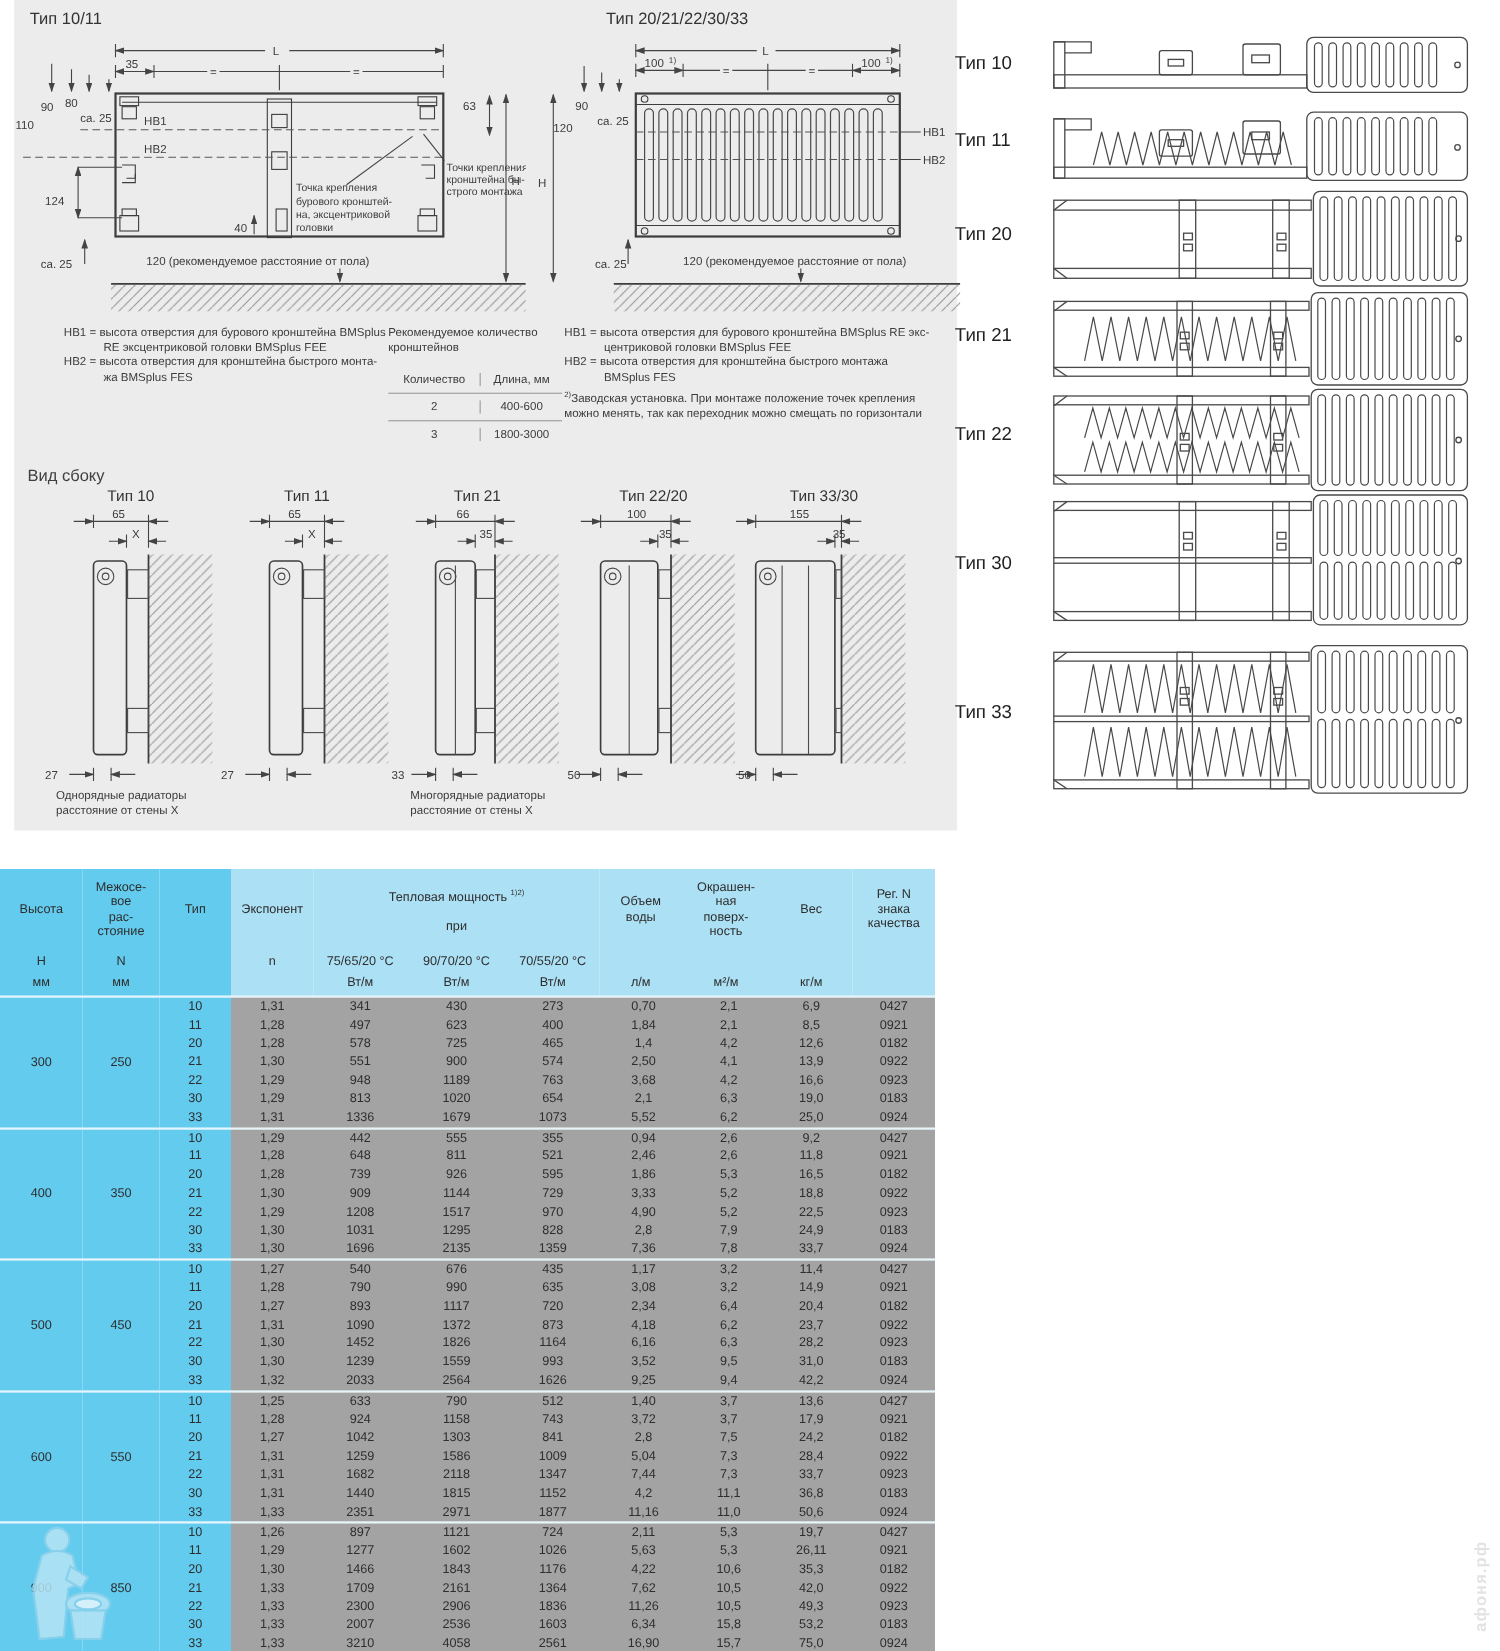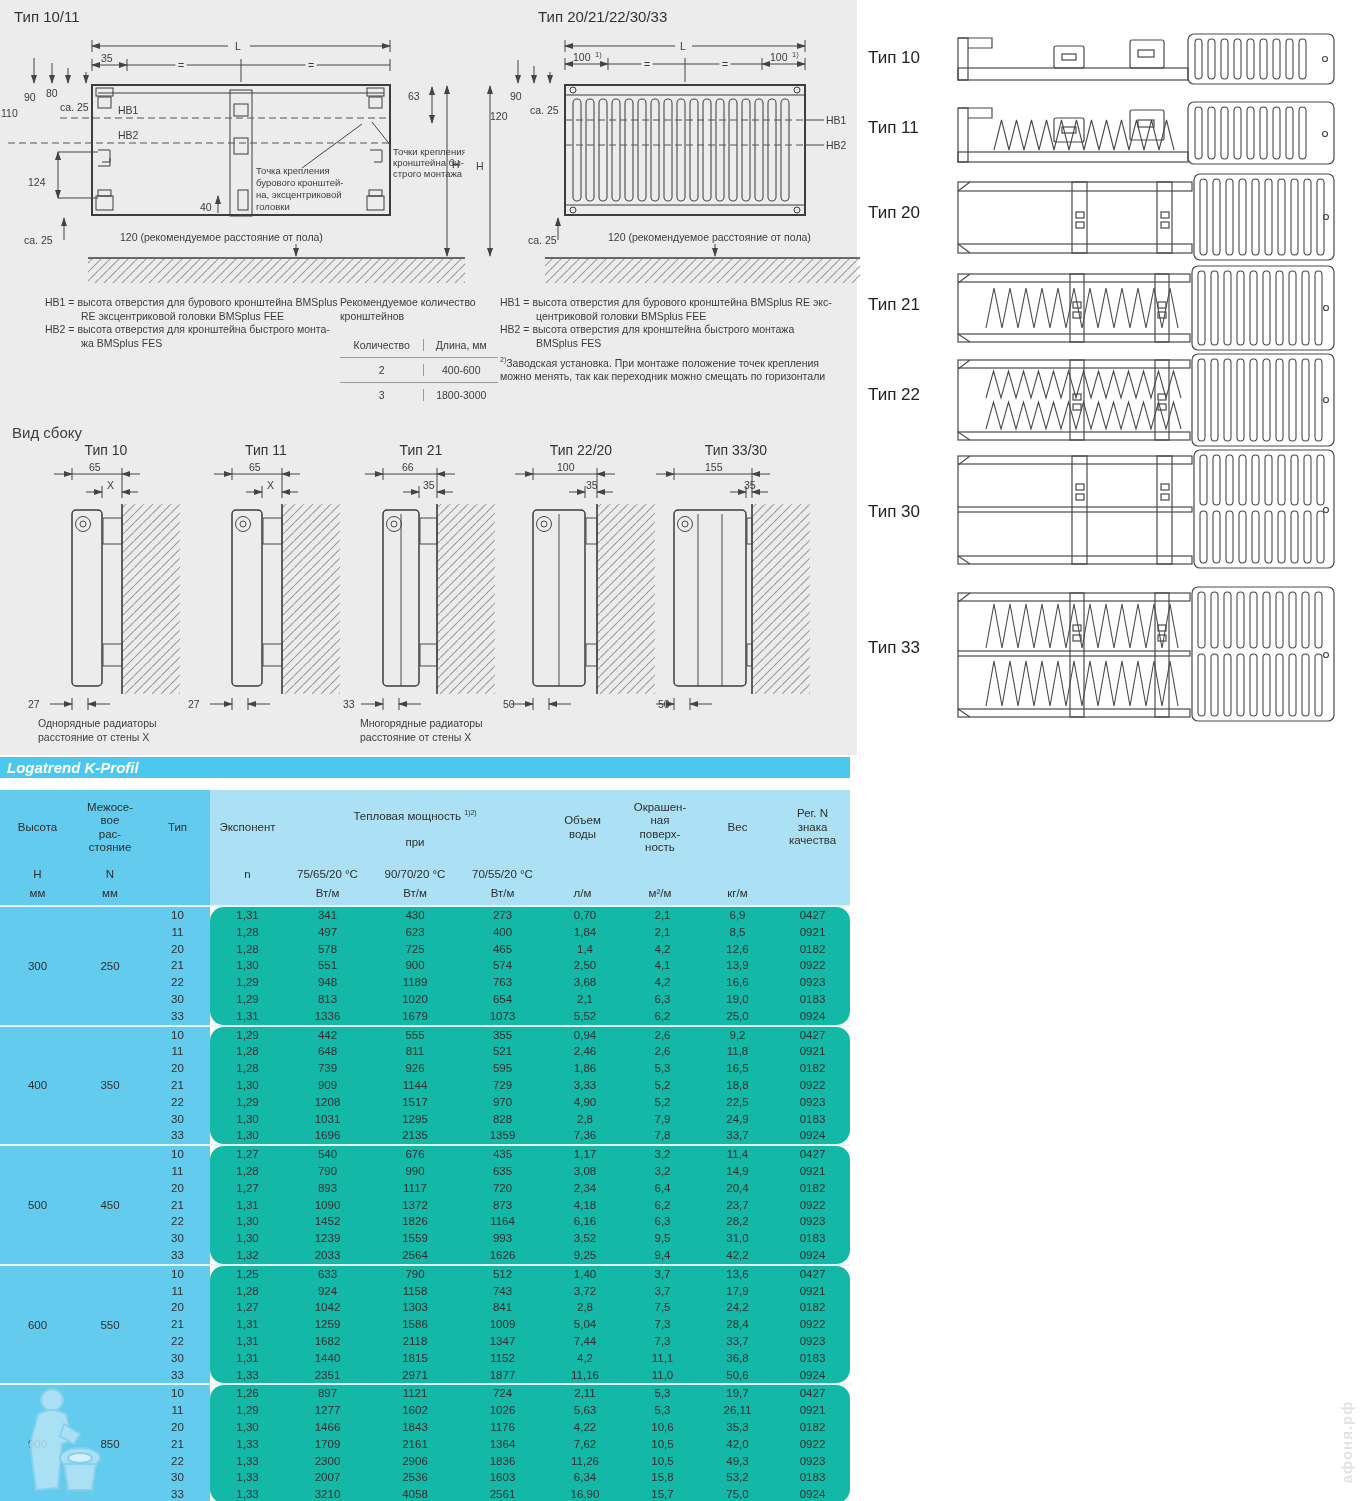--- a/index.html
+++ b/index.html
@@ -1,18 +1,18 @@
 <!DOCTYPE html>
 <html><head>
 <meta charset="utf-8">
 <style>
   html,body{margin:0;padding:0;background:#fff;}
   .page{position:relative;width:1364px;height:1501px;overflow:hidden;
         font-family:"Liberation Sans",sans-serif;color:#333;background:#fff;}
-  .panel{position:absolute;left:0;top:0;width:857px;height:755px;background:#ececec;}
+  .panel{position:absolute;left:13px;top:0;width:857px;height:755px;background:#ececec;}
   .abs{position:absolute;}
   svg text{font-family:"Liberation Sans",sans-serif;fill:#3c3c3c;}
   .dtxt{font-size:10.5px;}
   .stxt{font-size:9.5px;}
   .dtitle{font-size:15px;fill:#333;}
   .wo{paint-order:stroke;stroke:#ececec;stroke-width:6px;}
   .note{font-size:10.5px;line-height:13.5px;color:#3c3c3c;}
   .note .ind{padding-left:36px;}
   sup{font-size:7px;}
   
@@ -40,22 +40,22 @@
   .hl{flex:1;display:flex;align-items:center;justify-content:center;line-height:13.5px;}
   .hs{height:40px;line-height:19px;}
   .pg .at{margin-top:13px;}
   .pg-cols{height:40px;display:flex;}
   .pgc{line-height:19px;}
   .tbody .tgroup{display:flex;border-top:2px solid #e4f5fb;}
   .tg-h,.tg-n{background:#63cbee;display:flex;align-items:center;justify-content:center;}
   .tg-h{width:75px;}.tg-n{width:70px;}
   .tg-types{background:#63cbee;width:65px;}
   .trow{height:16.8px;line-height:16.8px;text-align:center;}
-  .tg-grid{background:#14b8a6;display:grid;width:640px;
-           grid-template-columns:75px 85px 90px 85px 80px 75px 75px 75px;border-radius:14px;}
+  .tg-grid{background:#a3a3a3;display:grid;width:640px;
+           grid-template-columns:75px 85px 90px 85px 80px 75px 75px 75px;}
   
   .wm-site{position:absolute;left:1288px;top:1432px;width:120px;height:20px;
            transform:rotate(-90deg);color:#e3e3e3;font-size:15px;font-weight:bold;
            letter-spacing:1px;text-align:center;}
   .plumber{position:absolute;left:8px;top:1384px;opacity:0.85;}
 </style>
 </head>
 <body>
 
 <svg width="0" height="0" style="position:absolute">
@@ -652,21 +652,20 @@
         <rect x="300" y="69" width="7" height="62" rx="3.5" fill="none" stroke="#4a4a4a" stroke-width="1.1"></rect>
         <rect x="313" y="69" width="7" height="62" rx="3.5" fill="none" stroke="#4a4a4a" stroke-width="1.1"></rect>
         <rect x="326" y="69" width="7" height="62" rx="3.5" fill="none" stroke="#4a4a4a" stroke-width="1.1"></rect>
         <rect x="339" y="69" width="7" height="62" rx="3.5" fill="none" stroke="#4a4a4a" stroke-width="1.1"></rect>
         <rect x="352" y="69" width="7" height="62" rx="3.5" fill="none" stroke="#4a4a4a" stroke-width="1.1"></rect>
         <rect x="365" y="69" width="7" height="62" rx="3.5" fill="none" stroke="#4a4a4a" stroke-width="1.1"></rect>
       </g>
   </svg>
 
   
-  <div class="ttitle">Logatrend K-Profil</div>
 
   <div class="twrap">
     <div class="thead">
       <div class="hc dark w75">
         <div class="hl">
             <div>Высота</div>
           </div>
         <div class="hs">
             <div>H</div>
             <div>мм</div>

